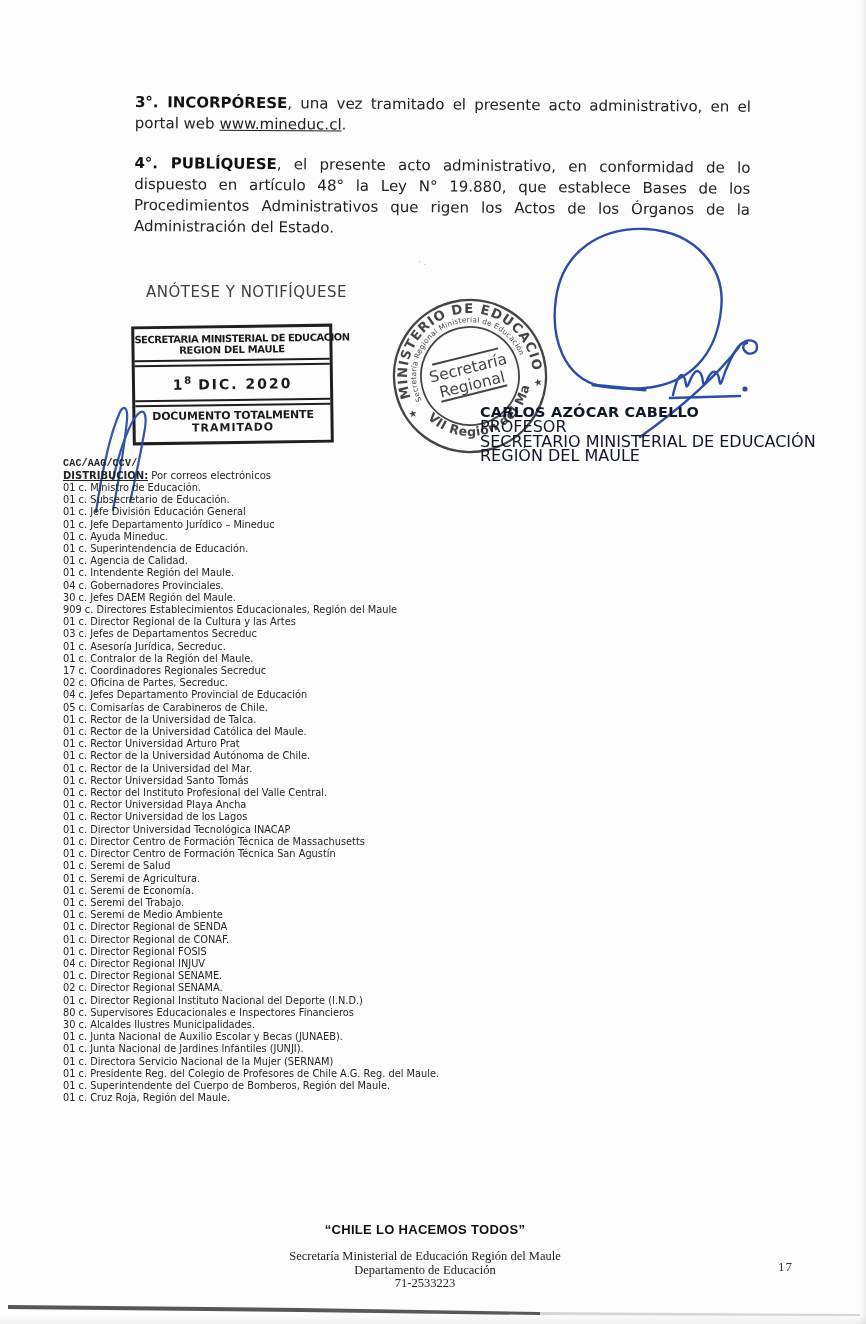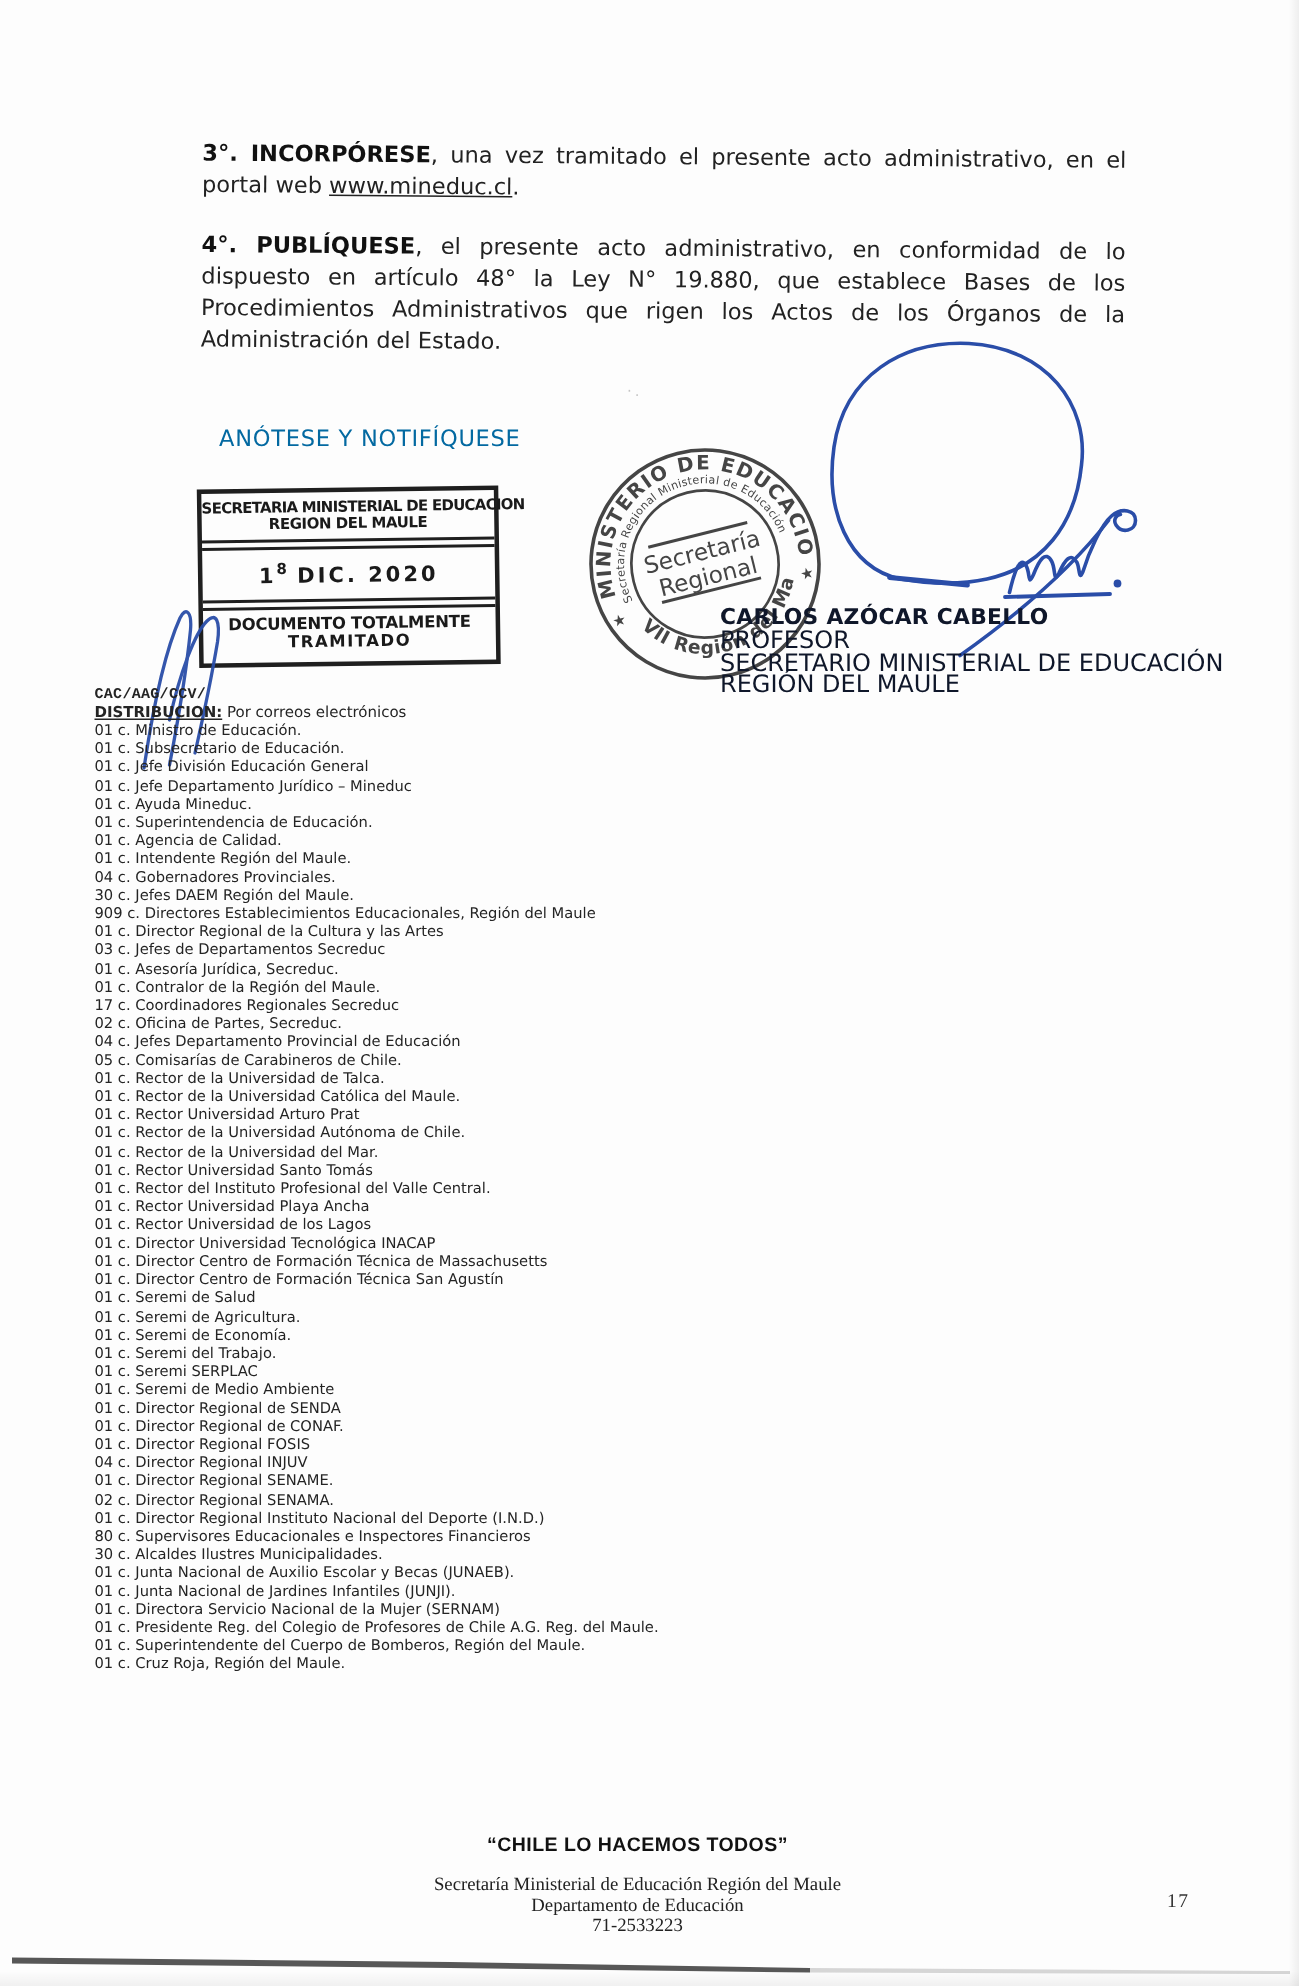--- a/index.html
+++ b/index.html
@@ -12,21 +12,21 @@
   
   .doc-top{
     position:absolute; left:135px; top:92px; width:616px;
     transform:rotate(0.45deg); transform-origin:left top;
   }
   .para{ margin:0 0 19px 0; font-size:15px; line-height:21px; text-align:justify; color:#222; }
   .para strong{ color:#111; }
   .u{ text-decoration:underline; }
   .order-line{
     position:absolute; left:146px; top:283px; font-size:15px; font-weight:500;
-    letter-spacing:.5px; color:#0369a1;
+    letter-spacing:.5px; color:#404040;
   }
   .smudge{ position:absolute; left:418px; top:256px; font-size:10px; color:#999; opacity:.55; letter-spacing:2px;}
 
   
   .date-stamp{
     position:absolute; left:132px; top:325px; width:201px; height:119px;
     border:3px solid #1f1f1f; box-sizing:border-box;
     transform:rotate(-0.8deg);
     text-align:center; color:#1a1a1a; background:rgba(255,255,255,.0);
   }
@@ -177,21 +177,20 @@
         <div class="dist-row">01 c. Rector del Instituto Profesional del Valle Central.</div>
         <div class="dist-row">01 c. Rector Universidad Playa Ancha</div>
         <div class="dist-row">01 c. Rector Universidad de los Lagos</div>
         <div class="dist-row">01 c. Director Universidad Tecnológica INACAP</div>
         <div class="dist-row">01 c. Director Centro de Formación Técnica de Massachusetts</div>
         <div class="dist-row">01 c. Director Centro de Formación Técnica San Agustín</div>
         <div class="dist-row">01 c. Seremi de Salud</div>
         <div class="dist-row">01 c. Seremi de Agricultura.</div>
         <div class="dist-row">01 c. Seremi de Economía.</div>
         <div class="dist-row">01 c. Seremi del Trabajo.</div>
-        <div class="dist-row">01 c. Seremi SERPLAC</div>
         <div class="dist-row">01 c. Seremi de Medio Ambiente</div>
         <div class="dist-row">01 c. Director Regional de SENDA</div>
         <div class="dist-row">01 c. Director Regional de CONAF.</div>
         <div class="dist-row">01 c. Director Regional FOSIS</div>
         <div class="dist-row">04 c. Director Regional INJUV</div>
         <div class="dist-row">01 c. Director Regional SENAME.</div>
         <div class="dist-row">02 c. Director Regional SENAMA.</div>
         <div class="dist-row">01 c. Director Regional Instituto Nacional del Deporte (I.N.D.)</div>
         <div class="dist-row">80 c. Supervisores Educacionales e Inspectores Financieros</div>
         <div class="dist-row">30 c. Alcaldes Ilustres Municipalidades.</div>

